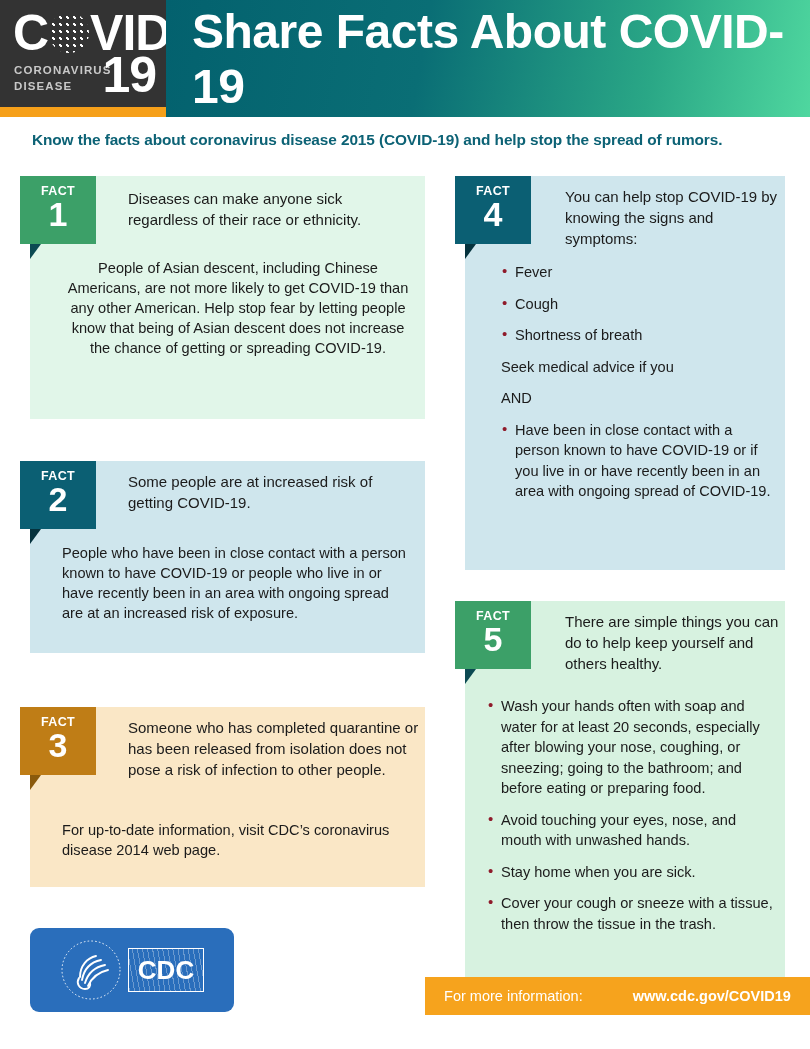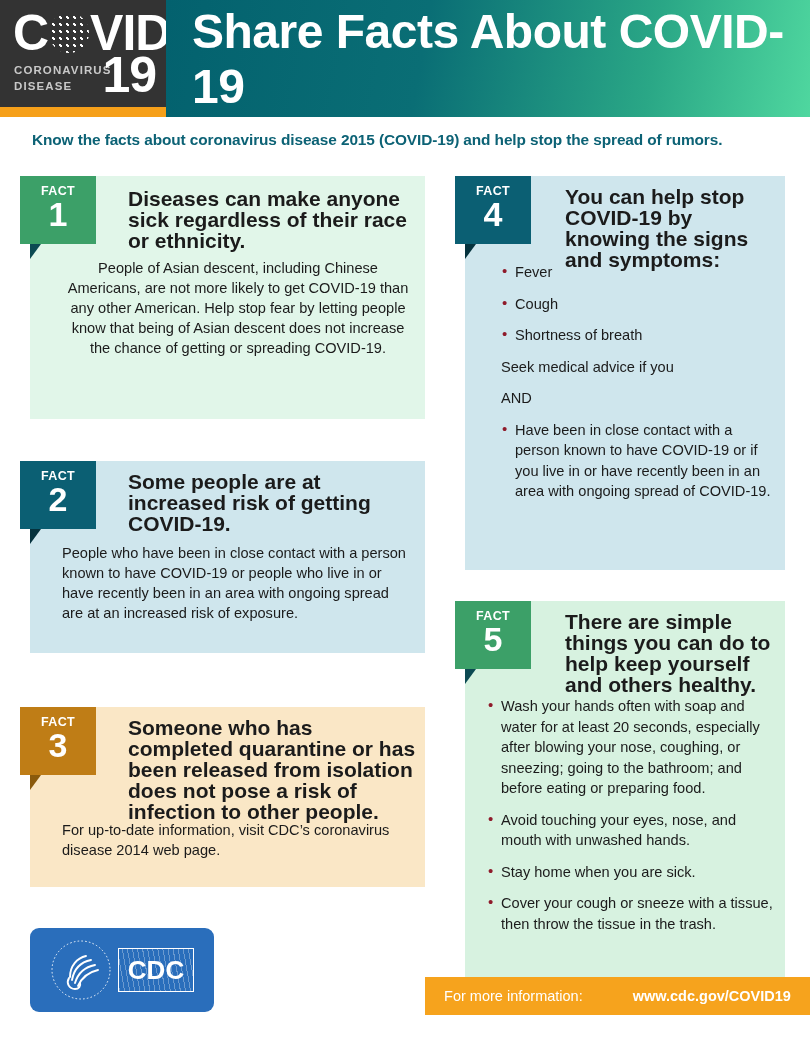--- a/index.html
+++ b/index.html
@@ -151,22 +151,22 @@
   }
   .badge-num {
     display: block;
     font-size: 34px;
     font-weight: bold;
     line-height: 32px;
   }
   .card-heading {
     position: absolute;
     z-index: 4;
-    font-size: 21px;
-    font-weight: bold;
+    font-size: 15px;
+    font-weight: normal;
     color: #1b1b1b;
     line-height: 21px;
   }
   .card-body {
     position: absolute;
     z-index: 4;
     font-size: 14.6px;
     color: #1b1b1b;
     line-height: 20px;
   }
@@ -248,21 +248,21 @@
   .footer-text {
     color: #ffffff;
     font-size: 14.5px;
   }
   .footer-text b { font-weight: bold; margin-left: 46px; }
 
   
   .cdc-logo {
     position: absolute;
     left: 30px; top: 928px;
-    width: 184px; height: 84px;
+    width: 204px; height: 84px;
     background: #2a6ebb;
     border-radius: 9px;
     display: flex;
     align-items: center;
     justify-content: center;
     gap: 6px;
   }
   .hhs-seal { position: relative; width: 62px; height: 62px; }
   .cdc-box {
     width: 76px; height: 44px;

